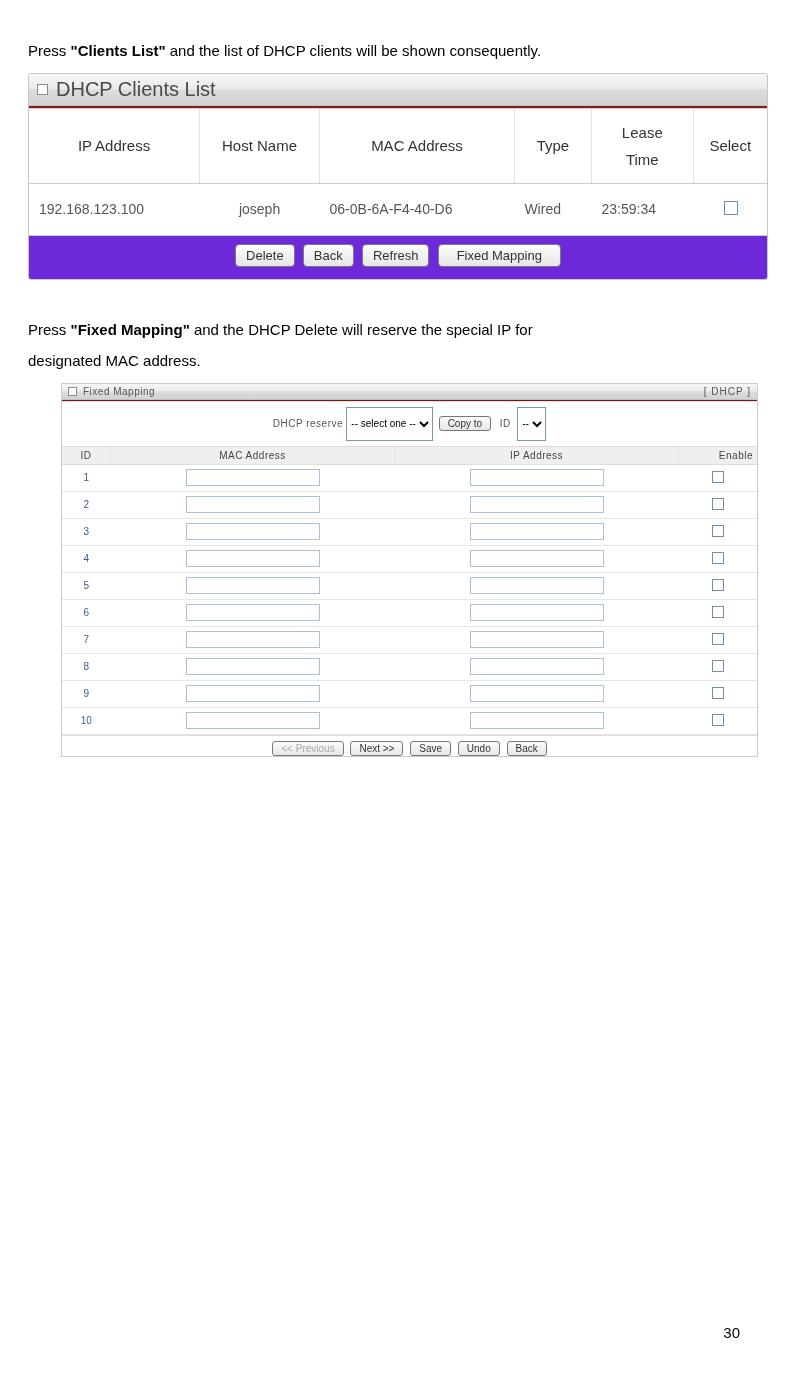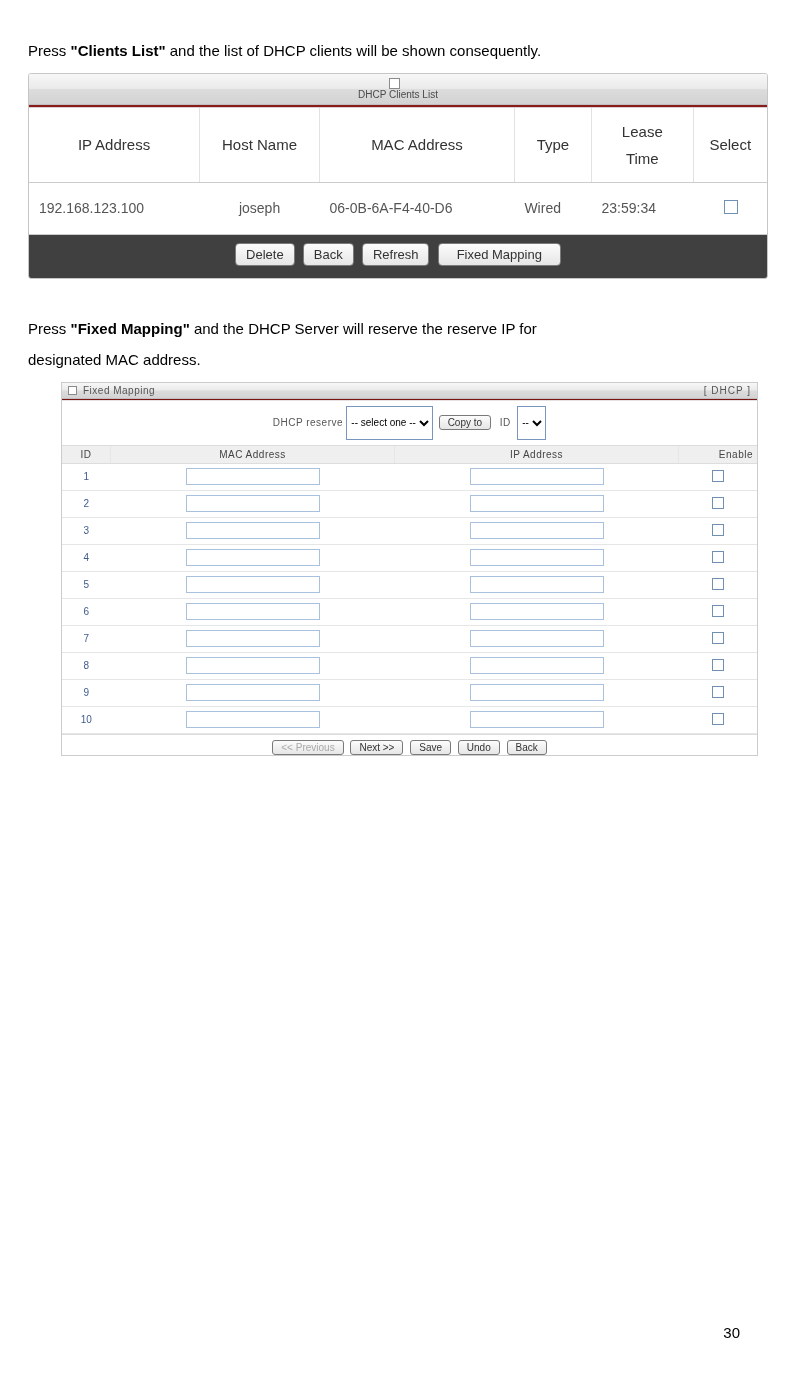--- a/index.html
+++ b/index.html
@@ -22,25 +22,24 @@
   .panel {
     border: 1px solid #c6c6c6;
     border-radius: 3px;
     overflow: hidden;
     margin-bottom: 34px;
   }
   .panel-header {
     background: linear-gradient(#f7f7f7, #eaeaea 48%, #dcdcdc 52%, #d3d3d3);
     border-bottom: 1px solid #c0c0c0;
     padding: 4px 8px;
-    font-size: 10px;
+    font-size: 20px;
     color: #4a4a4a;
     display: flex;
     align-items: center;
-    flex-direction: column;
   }
   .panel-header .sq-icon {
     display: inline-block;
     width: 9px; height: 9px;
     border: 1px solid #8b8b8b;
     background: #fff;
     margin-right: 8px;
   }
   .panel-divider-red {
     height: 2px;
@@ -66,21 +65,21 @@
   table.clients td {
     padding: 14px 10px;
     color: #555;
     border-bottom: 1px solid #ccc;
     text-align: left;
   }
   table.clients td.center { text-align: center; }
   .btn-row {
     padding: 8px 0 12px;
     text-align: center;
-    background: #404040;
+    background: #6d28d9;
   }
   button.btn3d {
     font-size: 13px;
     padding: 3px 10px;
     border: 1px solid #7a7a7a;
     border-radius: 4px;
     background: linear-gradient(#fcfcfc, #e6e6e6);
     color: #333;
     cursor: pointer;
     margin: 0 2px;
@@ -249,21 +248,21 @@
   </table>
   <div class="btn-row">
     <button class="btn3d">Delete</button>
     <button class="btn3d">Back</button>
     <button class="btn3d">Refresh</button>
     <button class="btn3d wide">Fixed Mapping</button>
   </div>
 </div>
 
 <p class="intro2">
-  <span>Press </span><b>"Fixed Mapping"</b><span> and the DHCP Server will reserve the reserve IP for</span><br>
+  <span>Press </span><b>"Fixed Mapping"</b><span> and the DHCP Delete will reserve the special IP for</span><br>
   <span>designated MAC address.</span>
 </p>
 
 <div class="panel2">
   <div class="panel2-header">
     <span class="left">
       <span class="sq-icon"></span>
       <span>Fixed Mapping</span>
     </span>
     <span class="help">[ DHCP ]</span>

